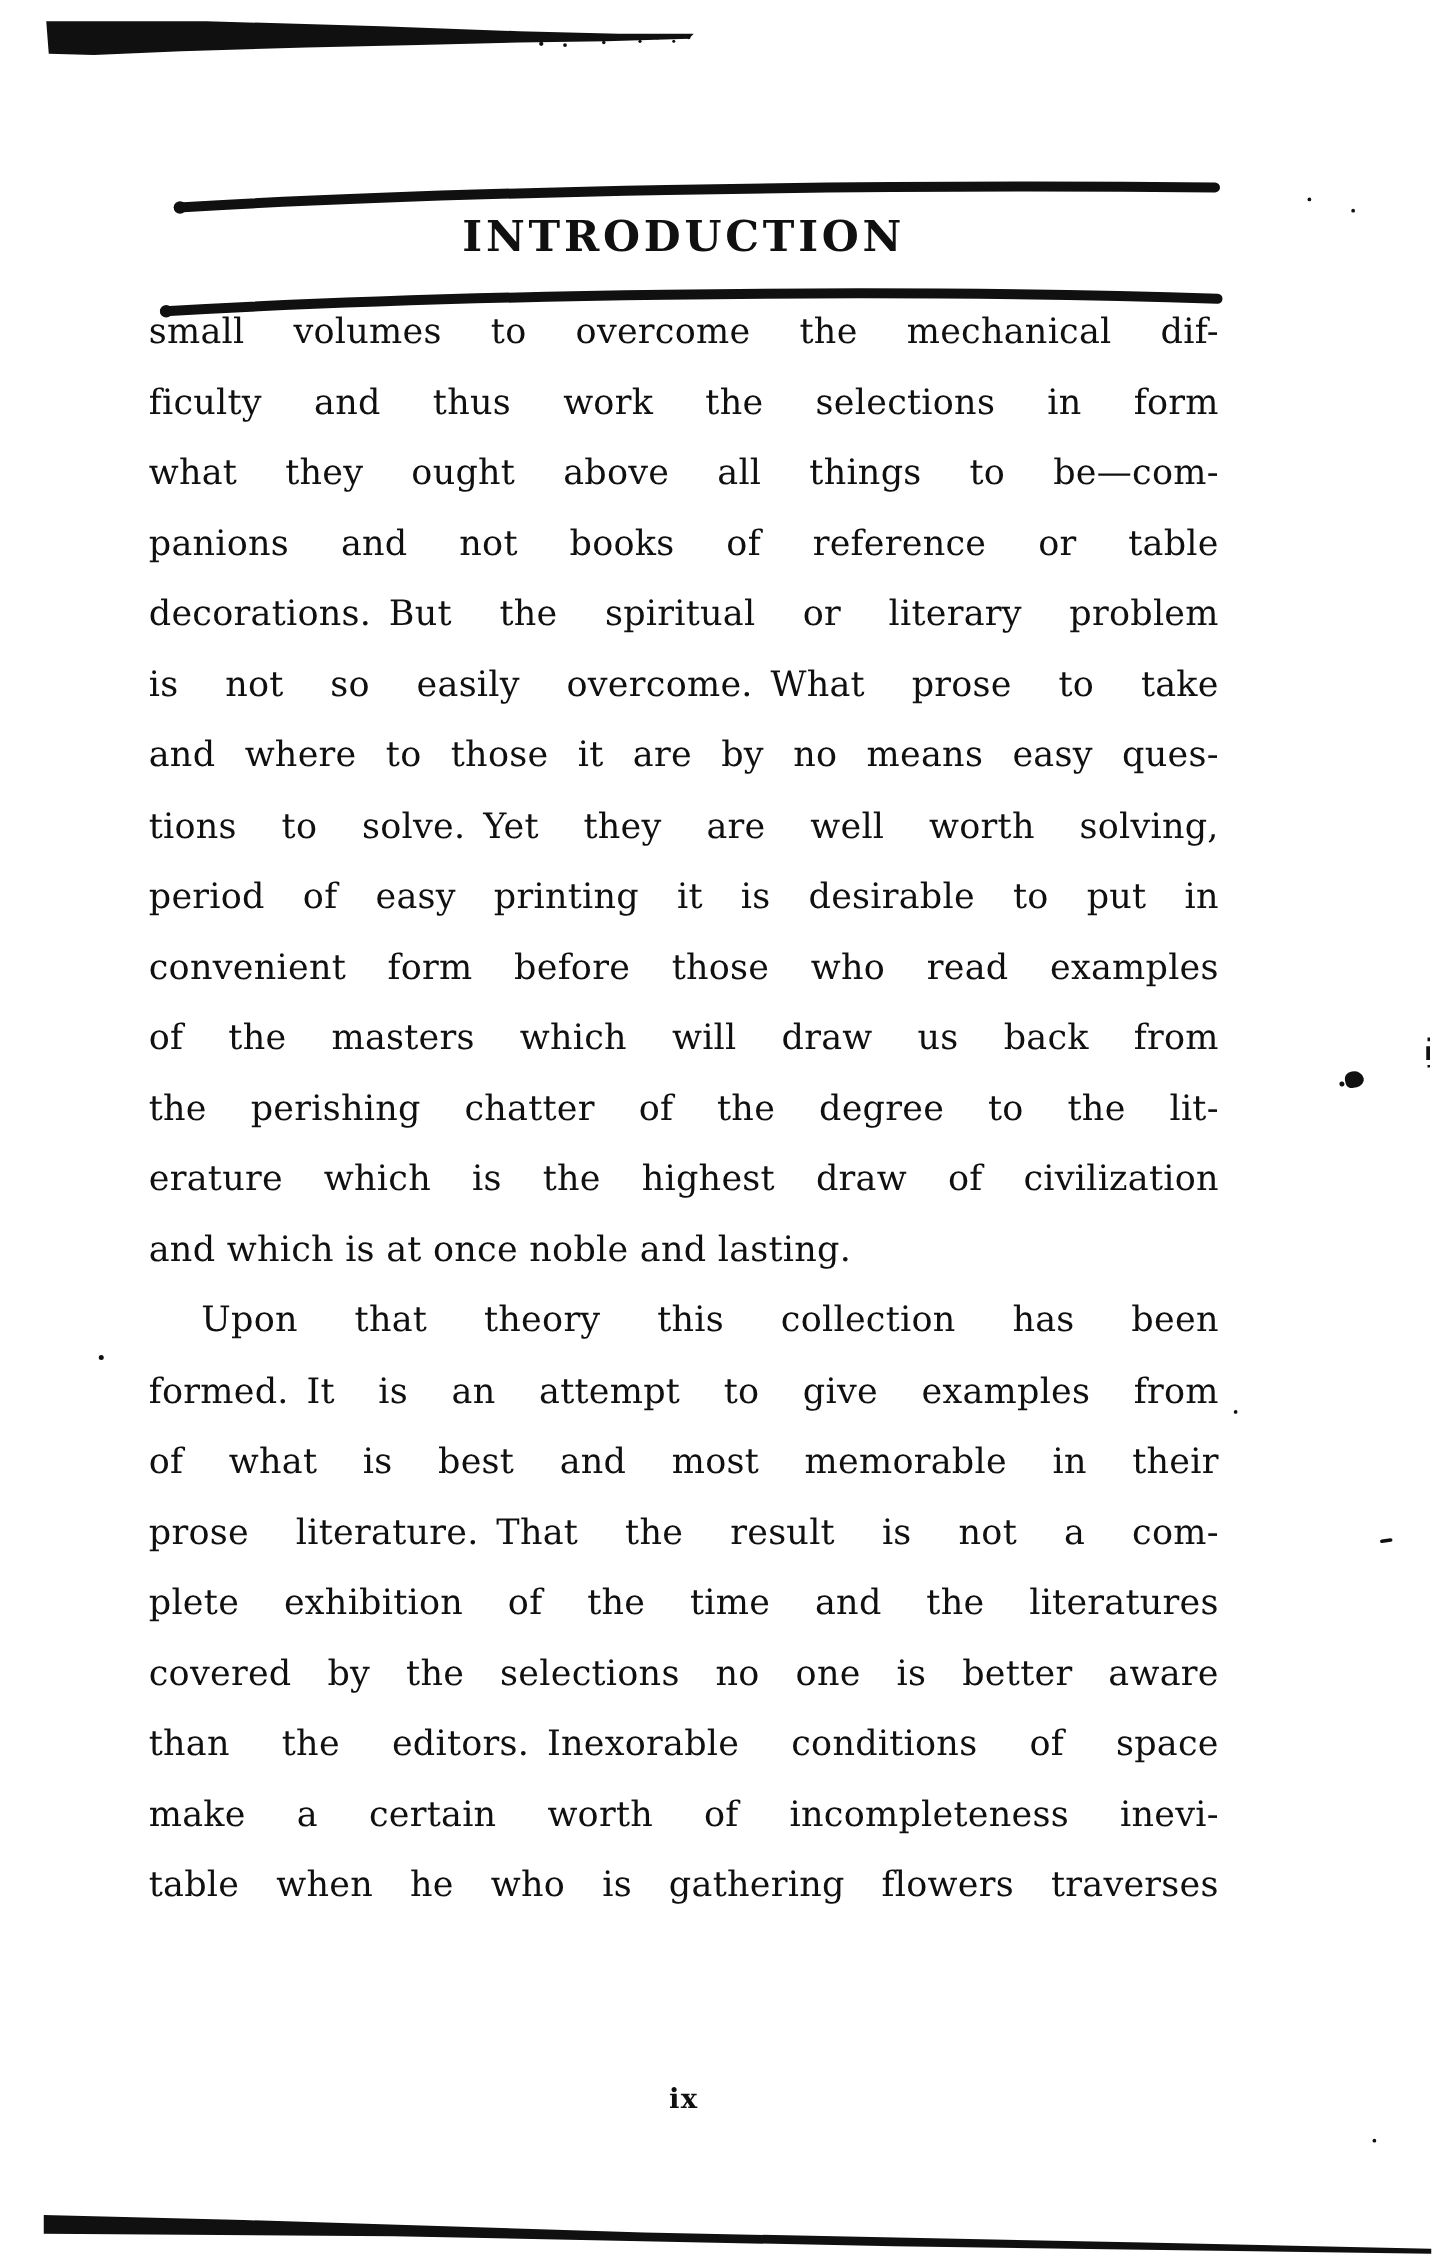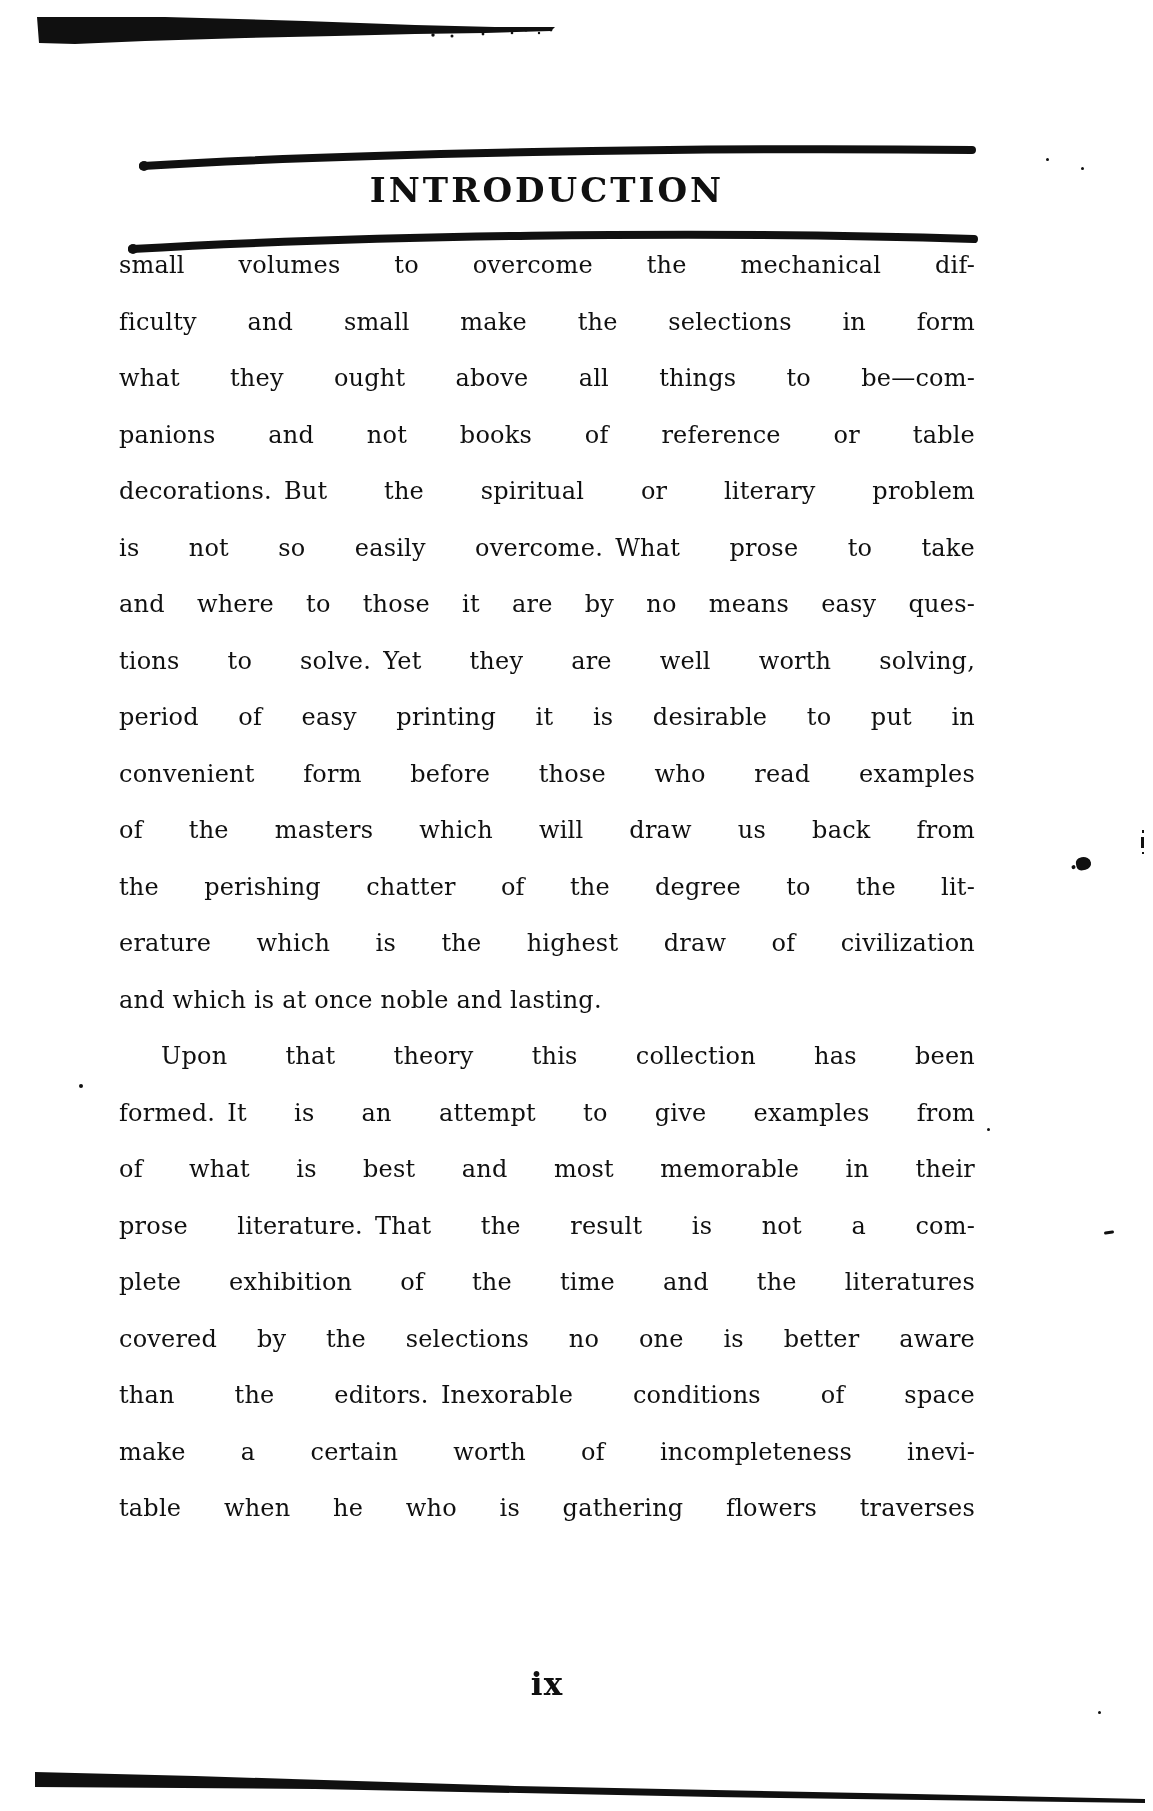--- a/index.html
+++ b/index.html
@@ -29,40 +29,40 @@
     font-size: 34px;
     font-weight: bold;
     letter-spacing: 3px;
     color: var(--ink, #101010);
   }
   .body-text {
     position: absolute;
     left: 104px;
     top: 237px;
     width: 856px;
-    font-size: 24px;
+    font-size: 28px;
     letter-spacing: 0.2px;
   }
   .line {
     height: 56.5px;
     line-height: 56.5px;
     text-align: justify;
     text-align-last: justify;
     white-space: normal;
     overflow: visible;
   }
   .line.end { text-align-last: left; }
   .line.indent { text-indent: 42px; }
   .page-number {
     position: absolute;
     left: 104px;
     top: 1666px;
     width: 856px;
     text-align: center;
-    font-size: 31px;
+    font-size: 22px;
     font-weight: bold;
     letter-spacing: 1px;
   }
   .speck {
     position: absolute;
     background: var(--ink, #101010);
     border-radius: 50%;
   }
   .blob {
     position: absolute;
@@ -125,21 +125,21 @@
     <path fill="none" stroke="#101010" stroke-width="8" stroke-linecap="round" d="M117,249 C340,236 680,230 959,239"></path>
     <circle cx="118" cy="249" r="5" fill="#101010"></circle>
 
     <path fill="#101010" d="M20,1772 L180,1776 L500,1786 L900,1794 L1130,1799 L1130,1803 L700,1797 L300,1789 L20,1787 Z"></path>
   </svg>
 
   <div class="heading">INTRODUCTION</div>
 
   <div class="body-text">
       <div class="line">small volumes to overcome the mechanical dif-</div>
-      <div class="line">ficulty and small make the selections in form</div>
+      <div class="line">ficulty and thus work the selections in form</div>
       <div class="line">what they ought above all things to be—com-</div>
       <div class="line">panions and not books of reference or table</div>
       <div class="line">decorations. But the spiritual or literary problem</div>
       <div class="line">is not so easily overcome. What prose to take</div>
       <div class="line">and where to those it are by no means easy ques-</div>
       <div class="line">tions to solve. Yet they are well worth solving,</div>
       <div class="line">period of easy printing it is desirable to put in</div>
       <div class="line">convenient form before those who read examples</div>
       <div class="line">of the masters which will draw us back from</div>
       <div class="line">the perishing chatter of the degree to the lit-</div>

